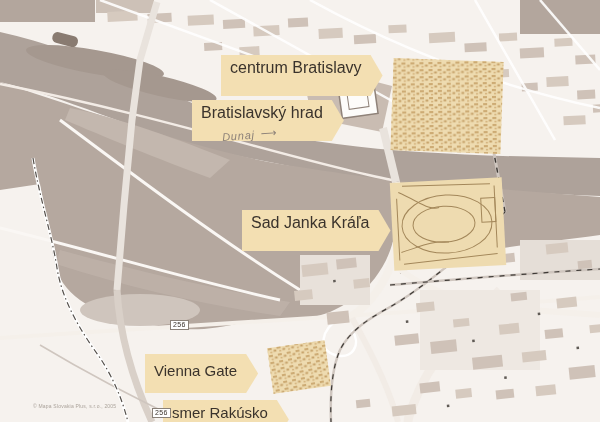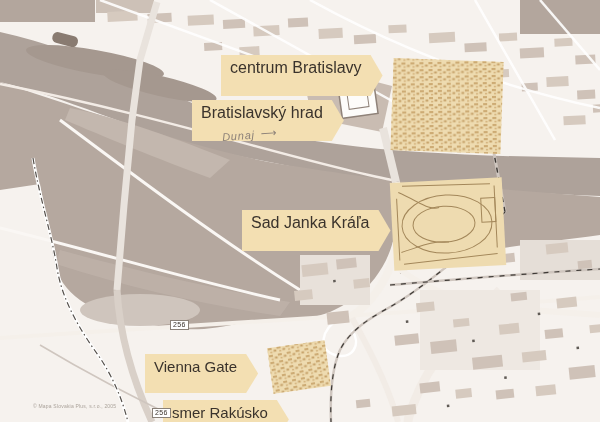--- a/index.html
+++ b/index.html
@@ -19,21 +19,21 @@
     position:absolute;height:26px;display:flex;align-items:center;
     background:var(--banner_bg);color:var(--banner_text);
     font-size:16px;line-height:1;padding:0 21px 15px 9px;white-space:nowrap;
     clip-path:polygon(0 0,calc(100% - 12px) 0,100% 50%,calc(100% - 12px) 100%,0 100%);
     margin-left:6px;
   }
   .banner.sm{height:24px;font-size:15px;}
   .lbl-centrum{left:215px;top:55px;}
   .lbl-hrad{left:186px;top:100px;}
   .lbl-sad{left:236px;top:210px;}
-  .lbl-vienna{left:139px;top:354px;}
+  .lbl-vienna{left:139px;top:354px;align-items:flex-end;}
   .lbl-rakusko{left:157px;top:400px;}
   .dunaj{
     position:absolute;left:222px;top:128px;color:var(--muted_text);
     font-size:11px;letter-spacing:.8px;transform:rotate(-4deg);
     display:flex;align-items:center;gap:6px;
   }
   .dunaj .name{font-style:italic;}
   .badge{
     position:absolute;background:#fff;border:1px solid var(--badge_border);
     color:var(--banner_text);font-size:7px;line-height:8px;padding:0 2px;

